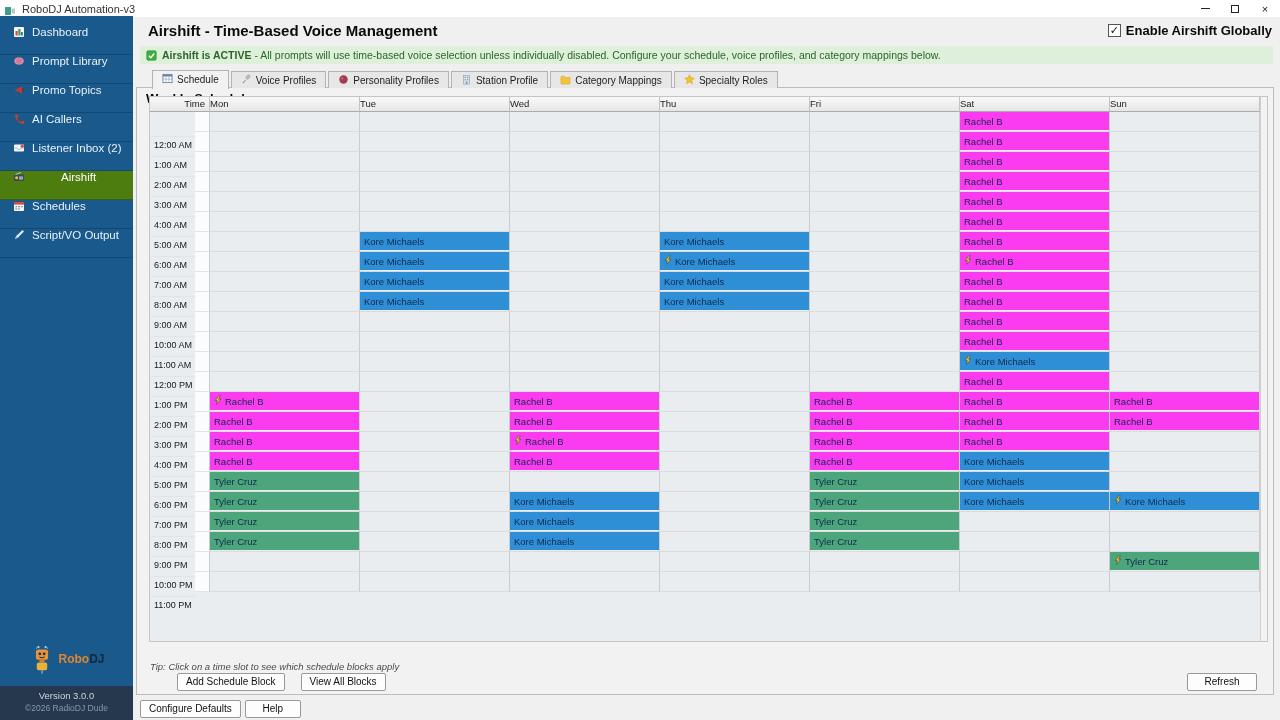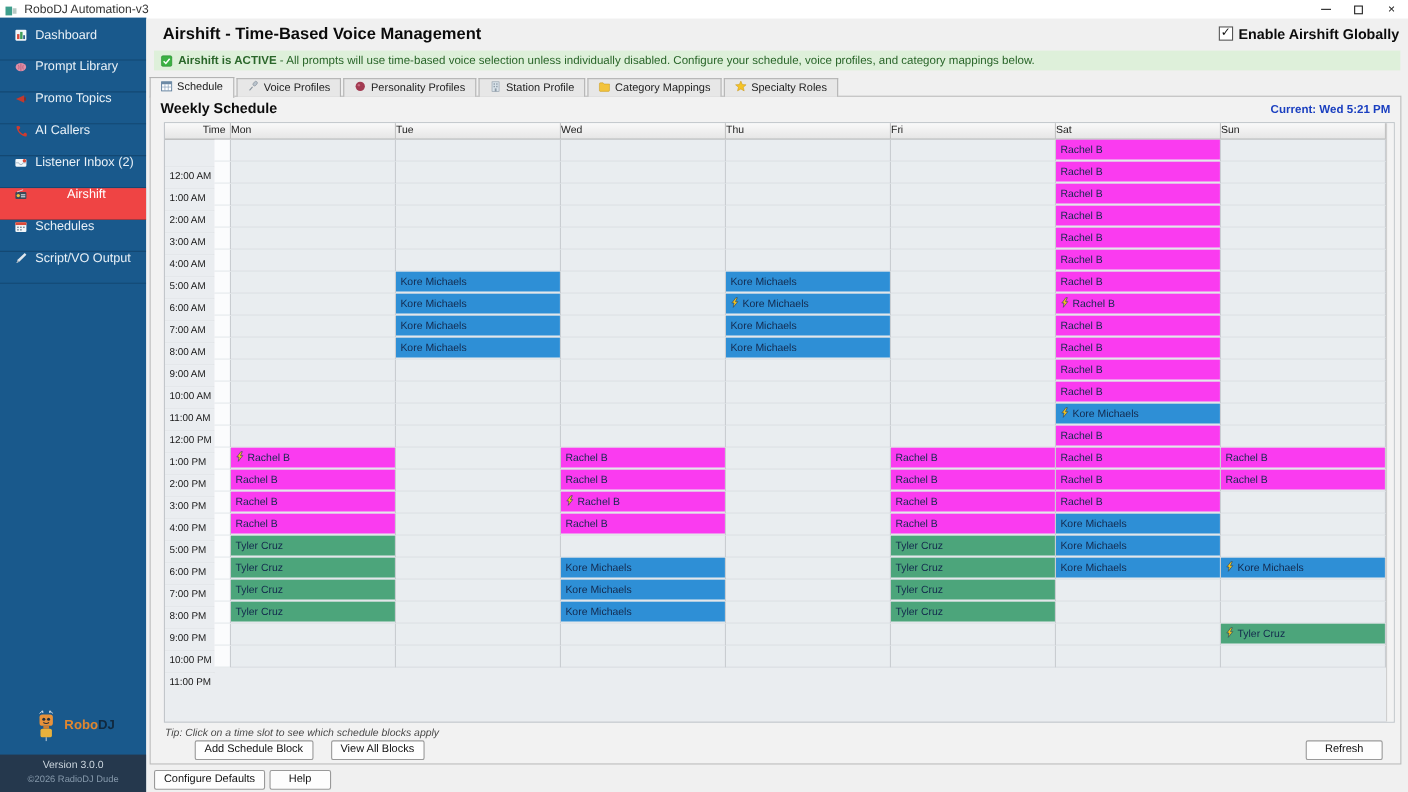--- a/index.html
+++ b/index.html
@@ -16,21 +16,21 @@
     font-size:11px; color:#222; }
   .winbtn .minbar { width:9px; height:1px; background:#222; display:inline-block; }
   .winbtn .maxbox { width:8px; height:8px; border:1px solid #222; display:inline-block; }
 
   
   .sidebar { position:absolute; left:0; top:16px; width:133px; bottom:0;
     background:#19598c; }
   .sb-nav { margin-top:10px; }
   .sb-item { height:29px; display:flex; align-items:flex-start; gap:7px; padding-left:13px;
     color:#e9f1f7; font-size:11.5px; border-bottom:1px solid rgba(8,40,70,.35); cursor:default; }
-  .sb-item.active { background:#ef4444; color:#ffffff;gap:36px; }
+  .sb-item.active { background:#4d7c0f; color:#ffffff;gap:36px; }
   .sb-icon { width:12px; height:12px; flex:0 0 12px; }
   .sb-icon svg { width:12px; height:12px; display:block; }
 
   .sb-logo { position:absolute; left:0; right:0; bottom:36px; height:50px;
     display:flex; align-items:center; justify-content:center; gap:4px; }
   .sb-logo svg { width:26px; height:34px; }
   .logo-text { font-size:12px; font-weight:bold; }
   .logo-text .l1 { color:#e0862f; } .logo-text .l2 { color:#10293f; }
   .sb-version { position:absolute; left:0; right:0; bottom:0; height:34px;
     background:#25384d; text-align:center; padding-top:4px; }
@@ -48,28 +48,28 @@
   .banner { position:absolute; left:7px; right:7px; top:29px; height:18px; background:#def0da;
     display:flex; align-items:center; gap:5px; padding-left:6px; font-size:10.5px; color:#2a662a; }
   .banner svg { width:11px; height:11px; }
   .banner b { font-weight:bold; }
 
   .tabbar { position:absolute; left:3px; top:52px; height:19px; display:flex; align-items:flex-end; z-index:2; }
   .tab { height:17px; padding:0 9px; display:flex; align-items:center; gap:4px;
     font-size:10px; color:#1d1d1d; background:#e7e7e7; border:1px solid #b3b3b3;
     border-bottom:none; margin-right:2px; }
   .tab svg { width:11px; height:11px; }
-  .tab.active { height:19px; background:#f2f2f2; margin-bottom:-1px; padding-bottom:1px; }
+  .tab.active { height:19px; background:#f2f2f2; margin-bottom:-1px; padding-bottom:1px;margin-left:16px; }
 
   .pane { position:absolute; left:3px; right:6px; top:70px; height:608px;
     background:#f2f2f2; border:1px solid #bcbcbc; z-index:1; }
   .sched-heading { position:absolute; left:9px; top:3px; font-size:13px; font-weight:bold; color:#0b0b0b; }
   .current-label { position:absolute; right:9px; top:6px; font-size:10.5px; font-weight:bold; color:#1a3fc0; }
 
-  .gridwrap { position:absolute; left:12px; right:5px; top:23px; height:546px;
+  .gridwrap { position:absolute; left:12px; right:5px; top:8px; height:546px;
     background:#eaedf0; border:1px solid #c2c6ca; display:flex; }
   .gridtable { flex:1; }
   .vscroll { width:7px; background:#f3f3f3; border-left:1px solid #cfcfcf; }
 
   .g-head { display:flex; height:15px; }
   .g-hcell { background:linear-gradient(#f9f9f9,#e6e6e6); border-right:1px solid #c3c3c3;
     border-bottom:1px solid #ababab; font-size:9.5px; color:#1c1c1c; line-height:14px; }
   .g-hcell.h-time { width:60px; text-align:right; padding-right:4px; }
   .g-hcell.h-day { flex:1; text-align:left; }
 

